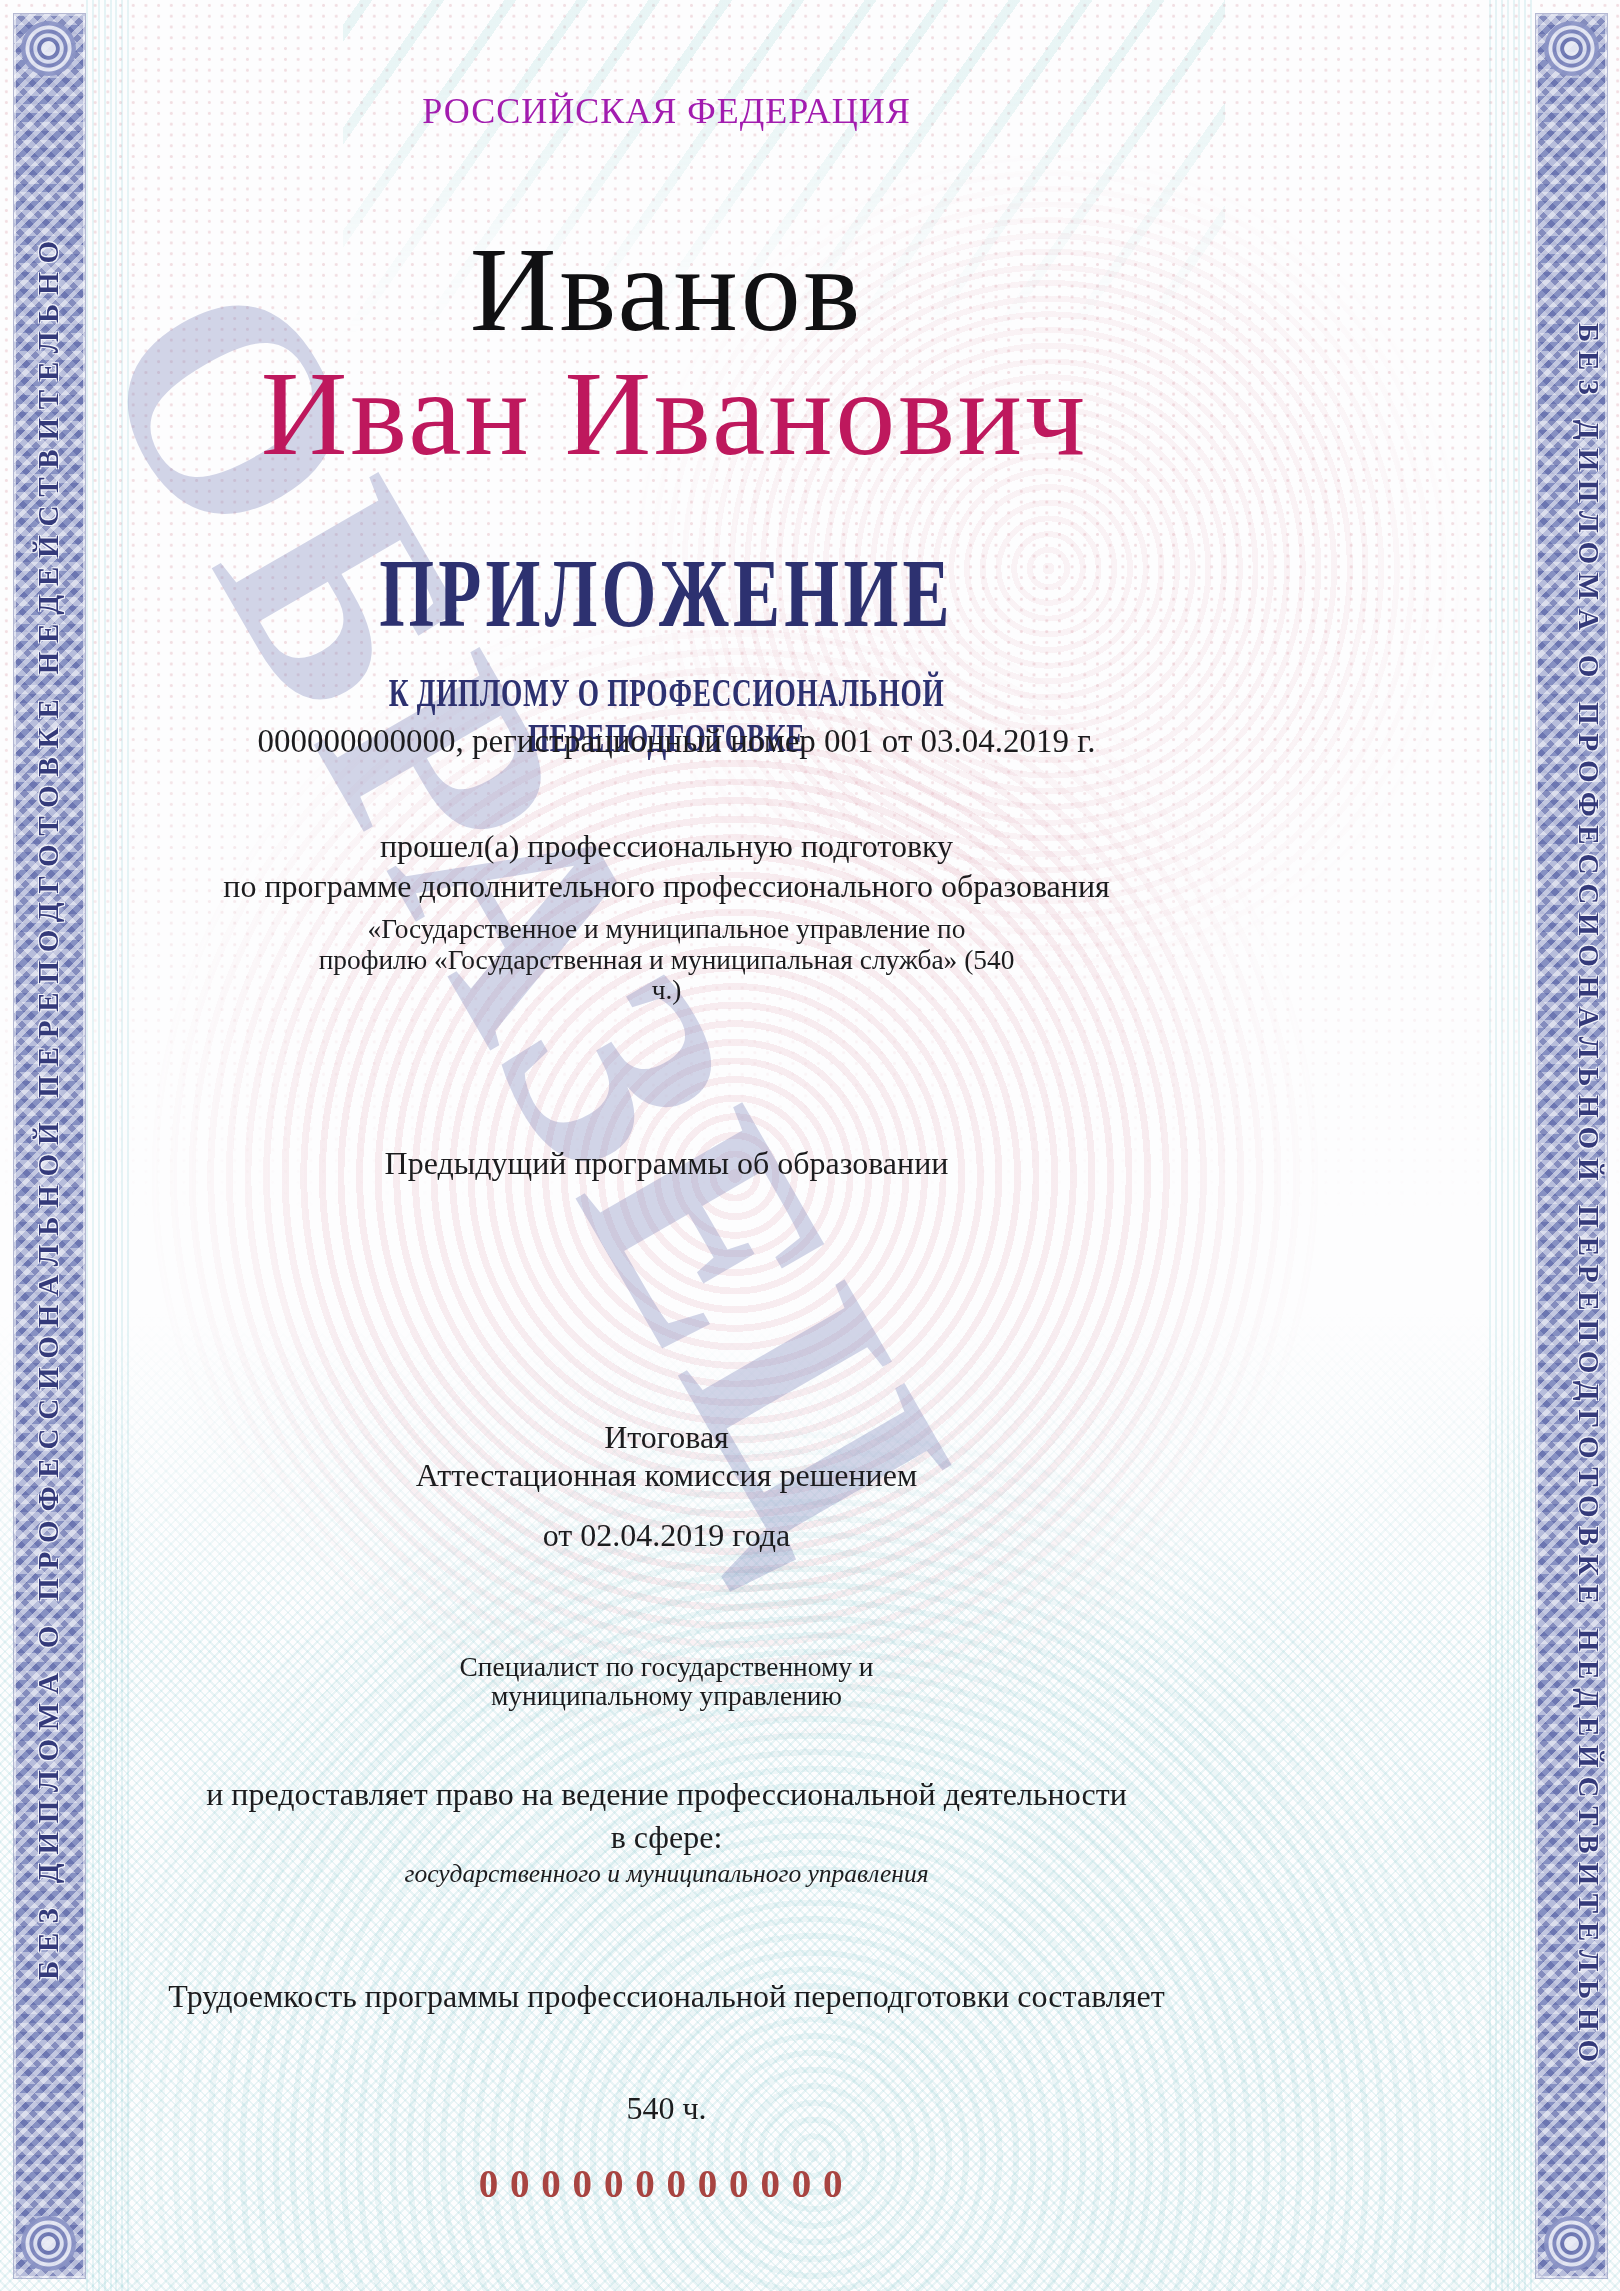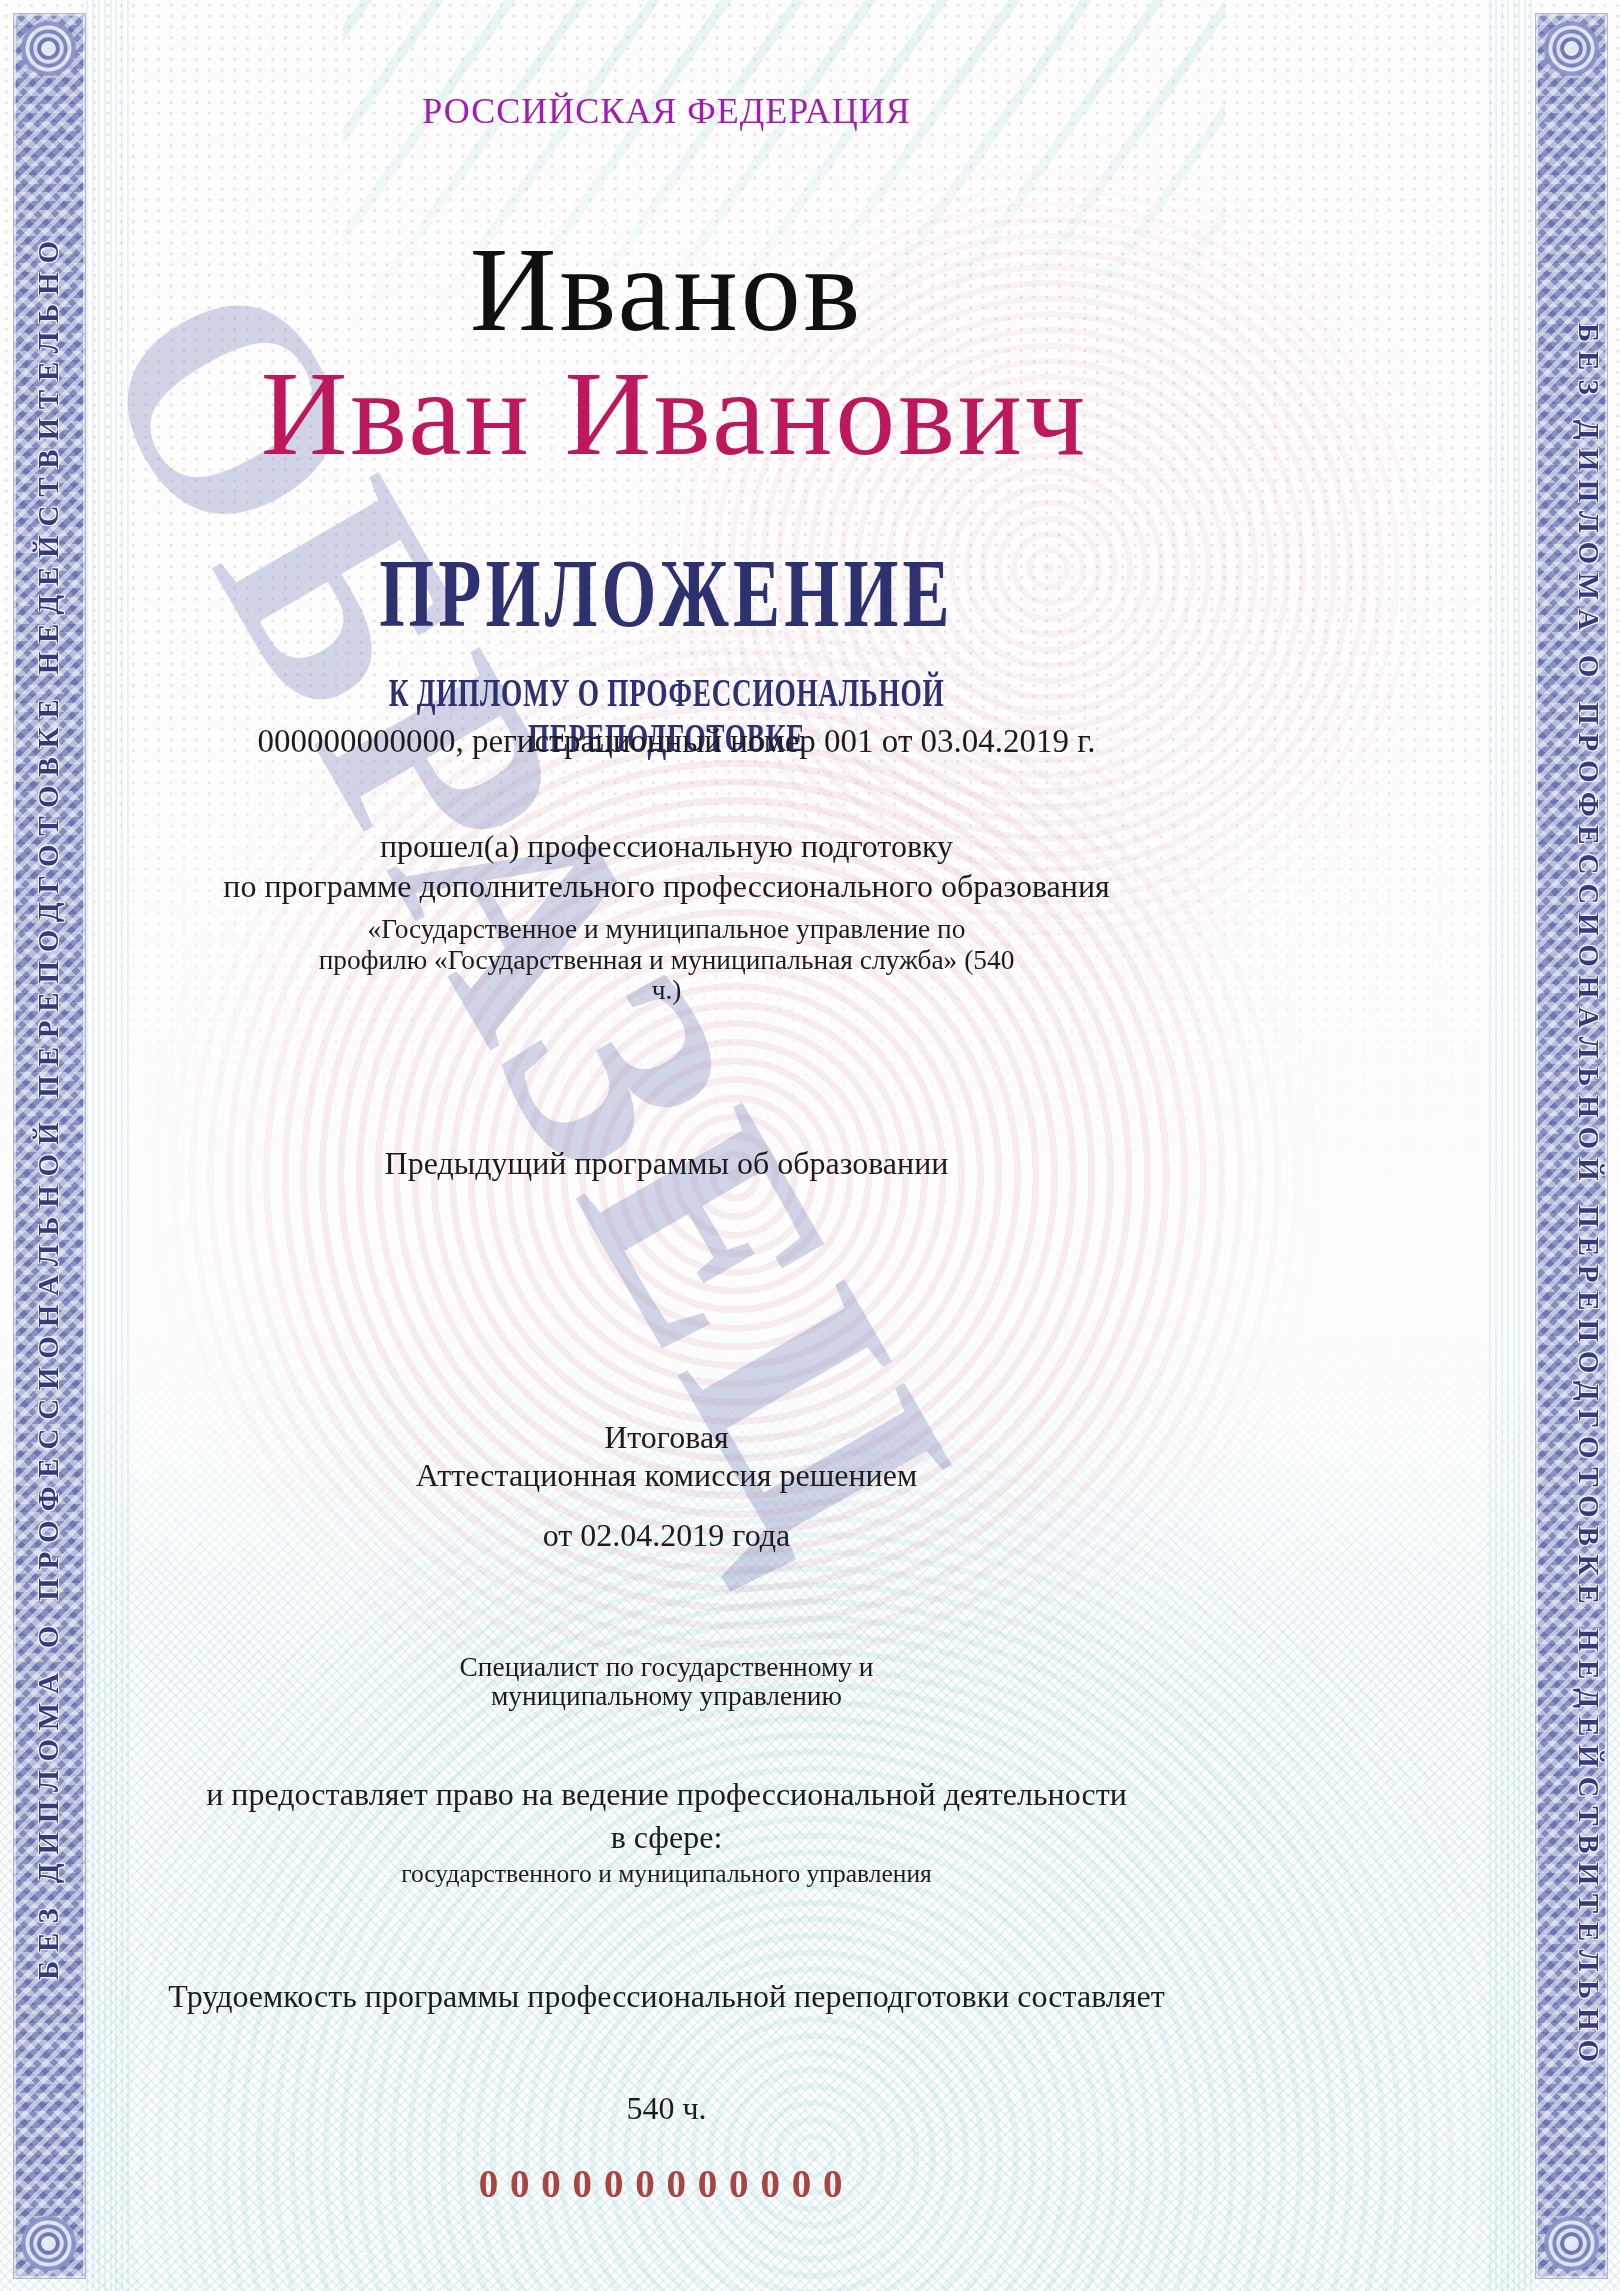--- a/index.html
+++ b/index.html
@@ -96,21 +96,21 @@
   .content{position:absolute;left:98px;top:0;width:1137px;height:100%;}
   .line{position:absolute;left:0;width:100%;text-align:center;}
   .t-country{top:90px;font-size:36px;letter-spacing:1px;color:#a21caf;}
   .t-surname{top:221px;font-size:120px;letter-spacing:2.9px;color:#101012;}
   .t-name{top:345px;font-size:120px;letter-spacing:2.9px;color:#be185d;padding-left:8px;}
   .t-title{top:537px;font-size:98px;font-weight:bold;color:#2d3170;letter-spacing:5.9px;transform:scaleX(0.72);}
   .t-subtitle{top:670px;font-size:39px;font-weight:bold;color:#2d3170;letter-spacing:1px;transform:scaleX(0.70);}
   .t-reg{top:723px;font-size:33px;margin-left:10px;}
   .t-body{font-size:32px;}
   .t-small{font-size:27.4px;line-height:32px;}
-  .t-xsmall{font-size:25.5px;}
+  .t-xsmall{font-size:25.5px;font-style:italic;}
   .t-serial{top:2161px;font-size:39px;font-weight:600;letter-spacing:11.8px;color:#a84441;}
 </style>
 </head>
 <body>
 
 <div class="page">
 
   <div class="tex tex-dots-top"></div>
   <div class="tex tex-streak"></div>
   <div class="tex tex-rings rings-pink-1"></div>

